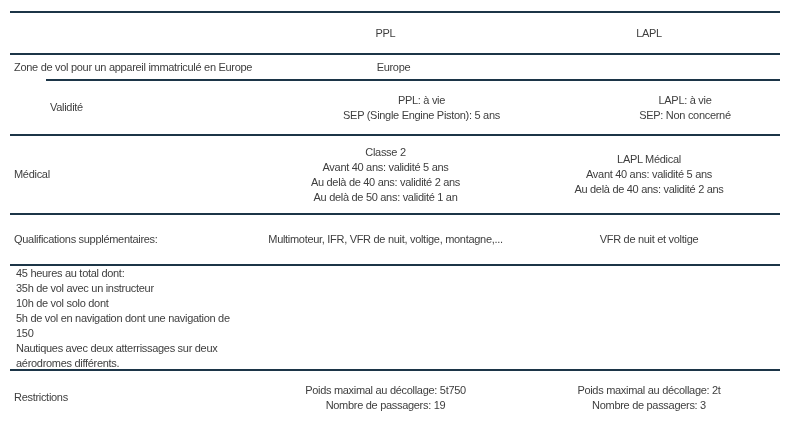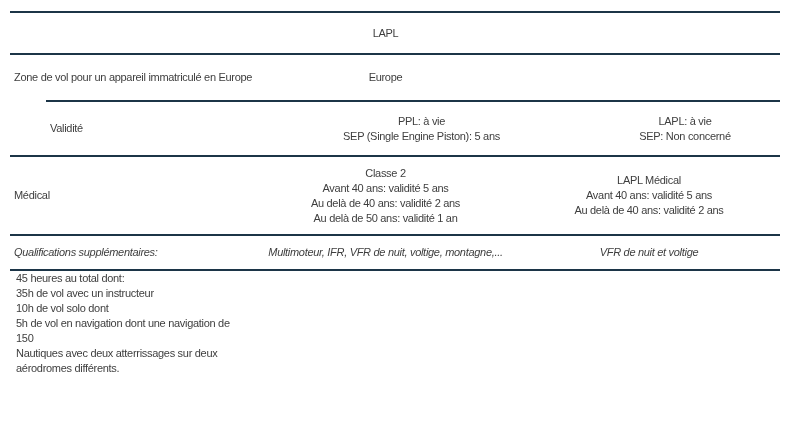--- a/index.html
+++ b/index.html
@@ -26,24 +26,24 @@
     width: 770px;
   }
   .row {
     display: grid;
     grid-template-columns: 243px 265px 262px;
     align-items: center;
     border-top: 2px solid #1c3547;
     box-sizing: border-box;
   }
   .r0 { height: 42px; }
-  .r1 { height: 47px; }
+  .r1 { height: 26px; gap: 8px; }
   .r2 { height: 55px; margin-left: 36px; }
   .r3 { height: 79px; }
-  .r4 { height: 35px; font-style: italic; }
+  .r4 { height: 51px; }
   .r5 { height: 105px; }
   .r6 { height: 55px; }
   .cell {
     white-space: pre-line;
   }
   .cell.label {
     text-align: left;
     padding-left: 4px;
     white-space: nowrap;
   }
@@ -57,20 +57,21 @@
     white-space: pre-line;
   }
 </style>
 </head>
 <body>
 
 <div class="table">
 
   <div class="row r0">
     <div class="cell label"></div>
+    <div class="cell center">PPL</div>
     <div class="cell center">LAPL</div>
   </div>
 
   <div class="row r1">
     <div class="cell label">Zone de vol pour un appareil immatriculé en Europe</div>
     <div class="cell center">Europe</div>
   </div>
 
   <div class="row r2">
     <div class="cell label">Validité</div>
@@ -99,14 +100,21 @@
 
   <div class="row r5">
     <div class="cell center"><span class="block-left">45 heures au total dont:
 35h de vol avec un instructeur
 10h de vol solo dont
 5h de vol en navigation dont une navigation de 150
 Nautiques avec deux atterrissages sur deux
 aérodromes différents.</span></div>
   </div>
 
+  <div class="row r6">
+    <div class="cell label">Restrictions</div>
+    <div class="cell center">Poids maximal au décollage: 5t750
+Nombre de passagers: 19</div>
+    <div class="cell center">Poids maximal au décollage: 2t
+Nombre de passagers: 3</div>
+  </div>
 
 </div>
 
 </body></html>

